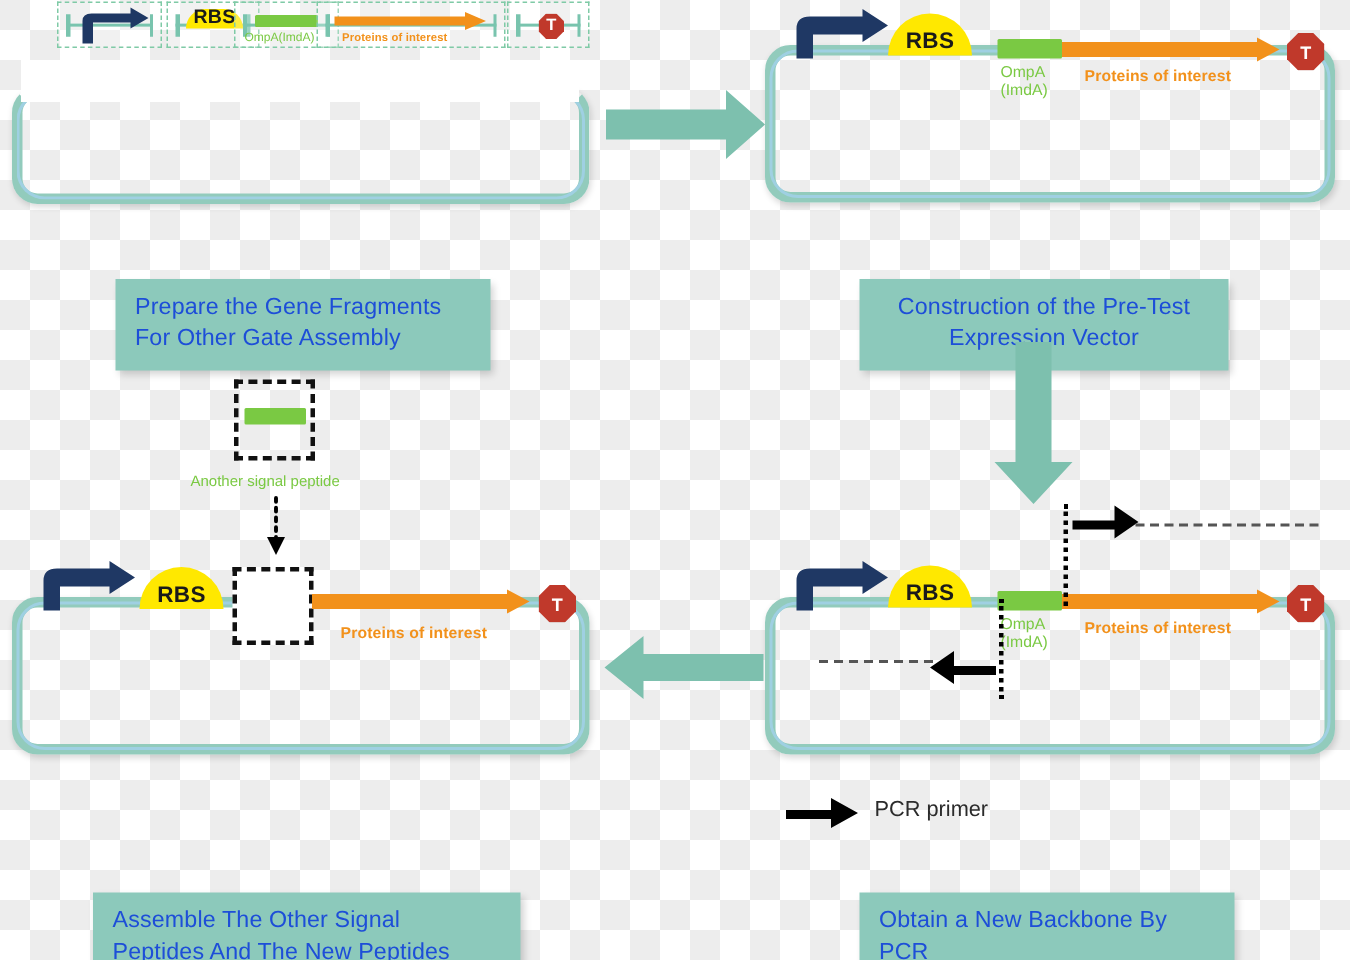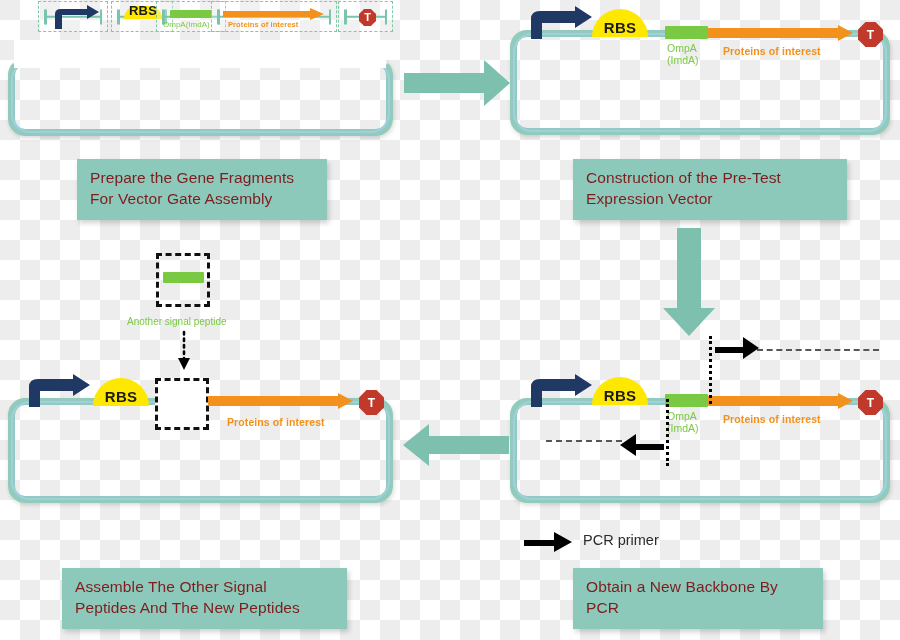--- a/index.html
+++ b/index.html
@@ -13,28 +13,29 @@
     overflow:hidden;
   }
 
   
   .abs{position:absolute;}
 
   
   .caption{
     position:absolute;
     background:#8cc9bb;
-    color:#7f1d1d;
+    color:#1d4ed8;
     font-size:15.5px;
     font-weight:400;
     line-height:1.35;
     padding:9px 13px 10px 13px;
     box-sizing:border-box;
     box-shadow:2px 3px 5px rgba(0,0,0,.18);
     letter-spacing:.1px;
+    margin-top:27px;
   }
 
   
   .frag-strip{position:absolute;left:8px;top:0px;width:385px;height:34px;}
   .frag{
     position:absolute;top:1px;height:31px;
     border:1.6px dashed #7fcaa6;
     box-sizing:border-box;
     background:rgba(255,255,255,.25);
   }
@@ -195,21 +196,21 @@
   </div>
 </div>
 
 <div class="plasmid" style="left:8px;top:58px;width:385px;height:78px;">
   <div class="backbone open-top"></div>
 </div>
 <div class="white-mask" style="left:14px;top:40px;width:372px;height:28px;"></div>
 
 <div class="caption" style="left:77px;top:159px;width:250px;">
   <div>Prepare the Gene Fragments</div>
-  <div>For Vector Gate Assembly</div>
+  <div>For Other Gate Assembly</div>
 </div>
 
 <svg class="flow" style="left:404px;top:60px;" width="106" height="46" viewBox="0 0 106 46">
   <path d="M0 13 L80 13 L80 0 L106 23 L80 46 L80 33 L0 33 Z" fill="#7dc0ae"></path>
 </svg>
 
 <div class="plasmid" style="left:510px;top:30px;width:380px;height:105px;">
   <div class="backbone"></div>
 </div>
 
@@ -229,21 +230,21 @@
 
 <svg class="gene-arrow" style="left:708px;top:25px;" width="145" height="16" viewBox="0 0 145 16">
   <path d="M0 3 L130 3 L130 0 L145 8 L130 16 L130 13 L0 13 Z" fill="#f2911b"></path>
 </svg>
 <div class="gene-label" style="left:723px;top:45px;">Proteins of interest</div>
 
 <div class="term" style="left:858px;top:22px;width:25px;height:25px;">
   <span>T</span>
 </div>
 
-<div class="caption" style="left:573px;top:159px;width:274px;">
+<div class="caption" style="left:573px;top:159px;width:246px;text-align:center;">
   <div>Construction of the Pre-Test</div>
   <div>Expression Vector</div>
 </div>
 
 <svg class="flow" style="left:663px;top:228px;" width="52" height="108" viewBox="0 0 52 108">
   <path d="M14 0 L38 0 L38 80 L52 80 L26 108 L0 80 L14 80 Z" fill="#7dc0ae"></path>
 </svg>
 
 <div class="plasmid" style="left:510px;top:398px;width:380px;height:105px;">
   <div class="backbone"></div>

